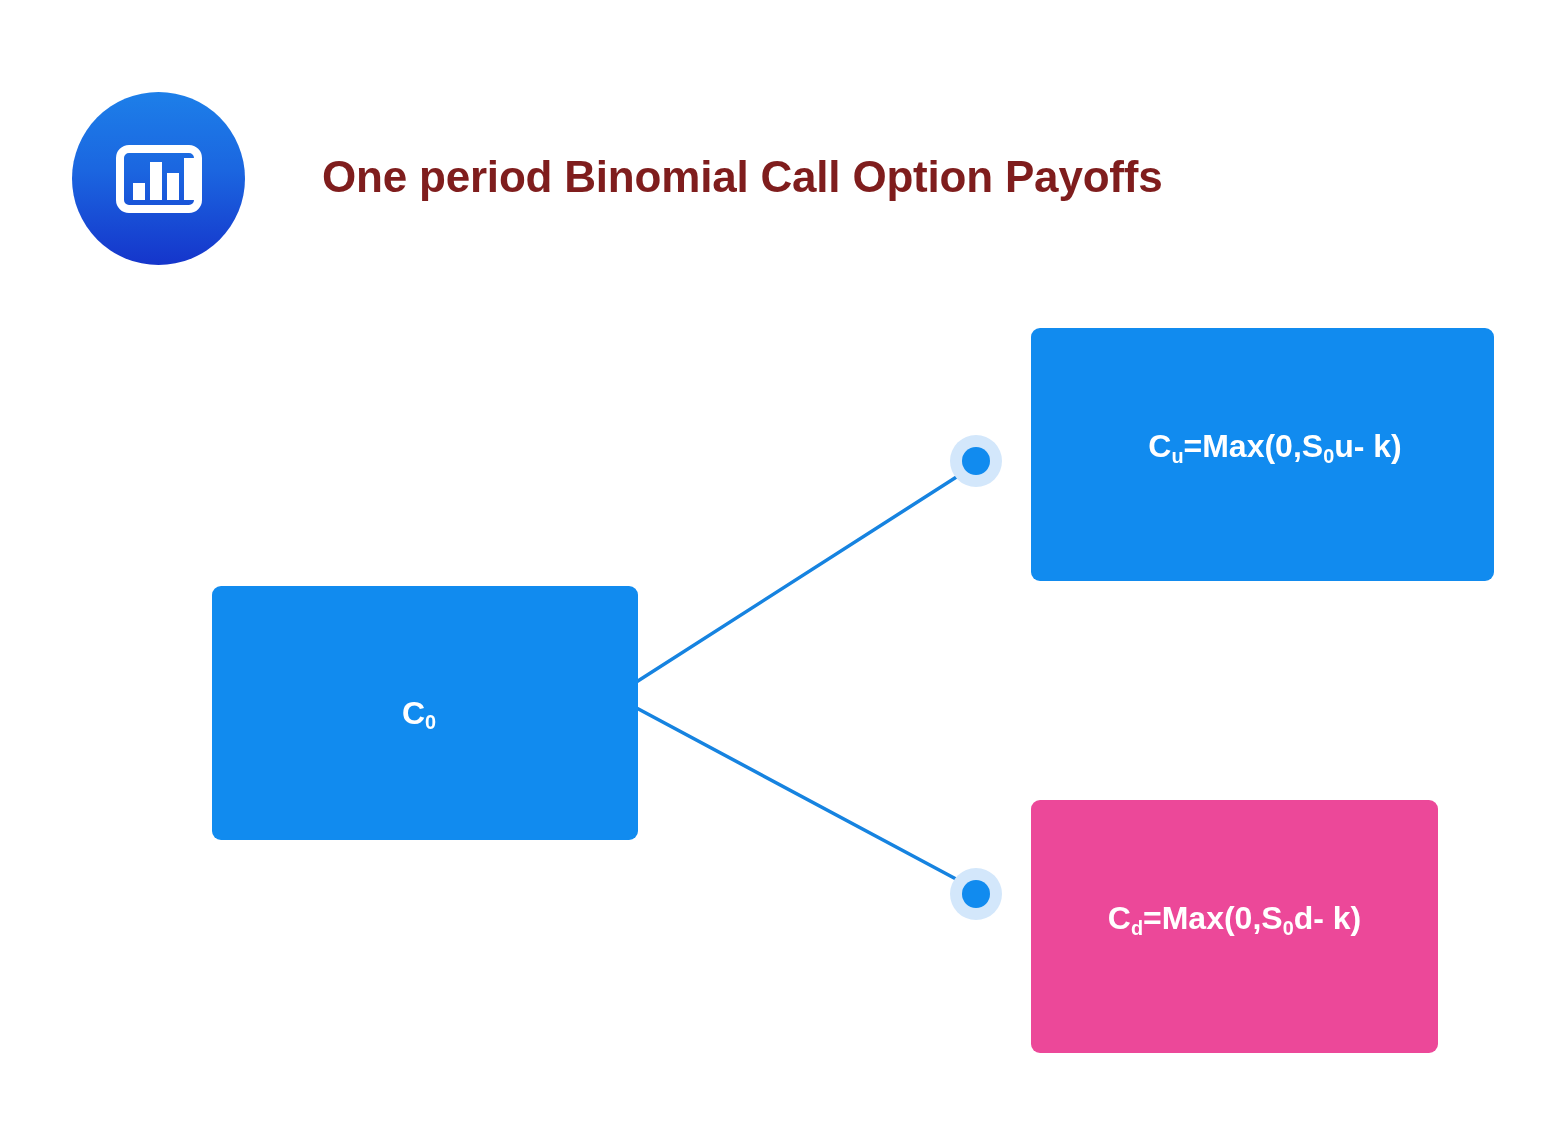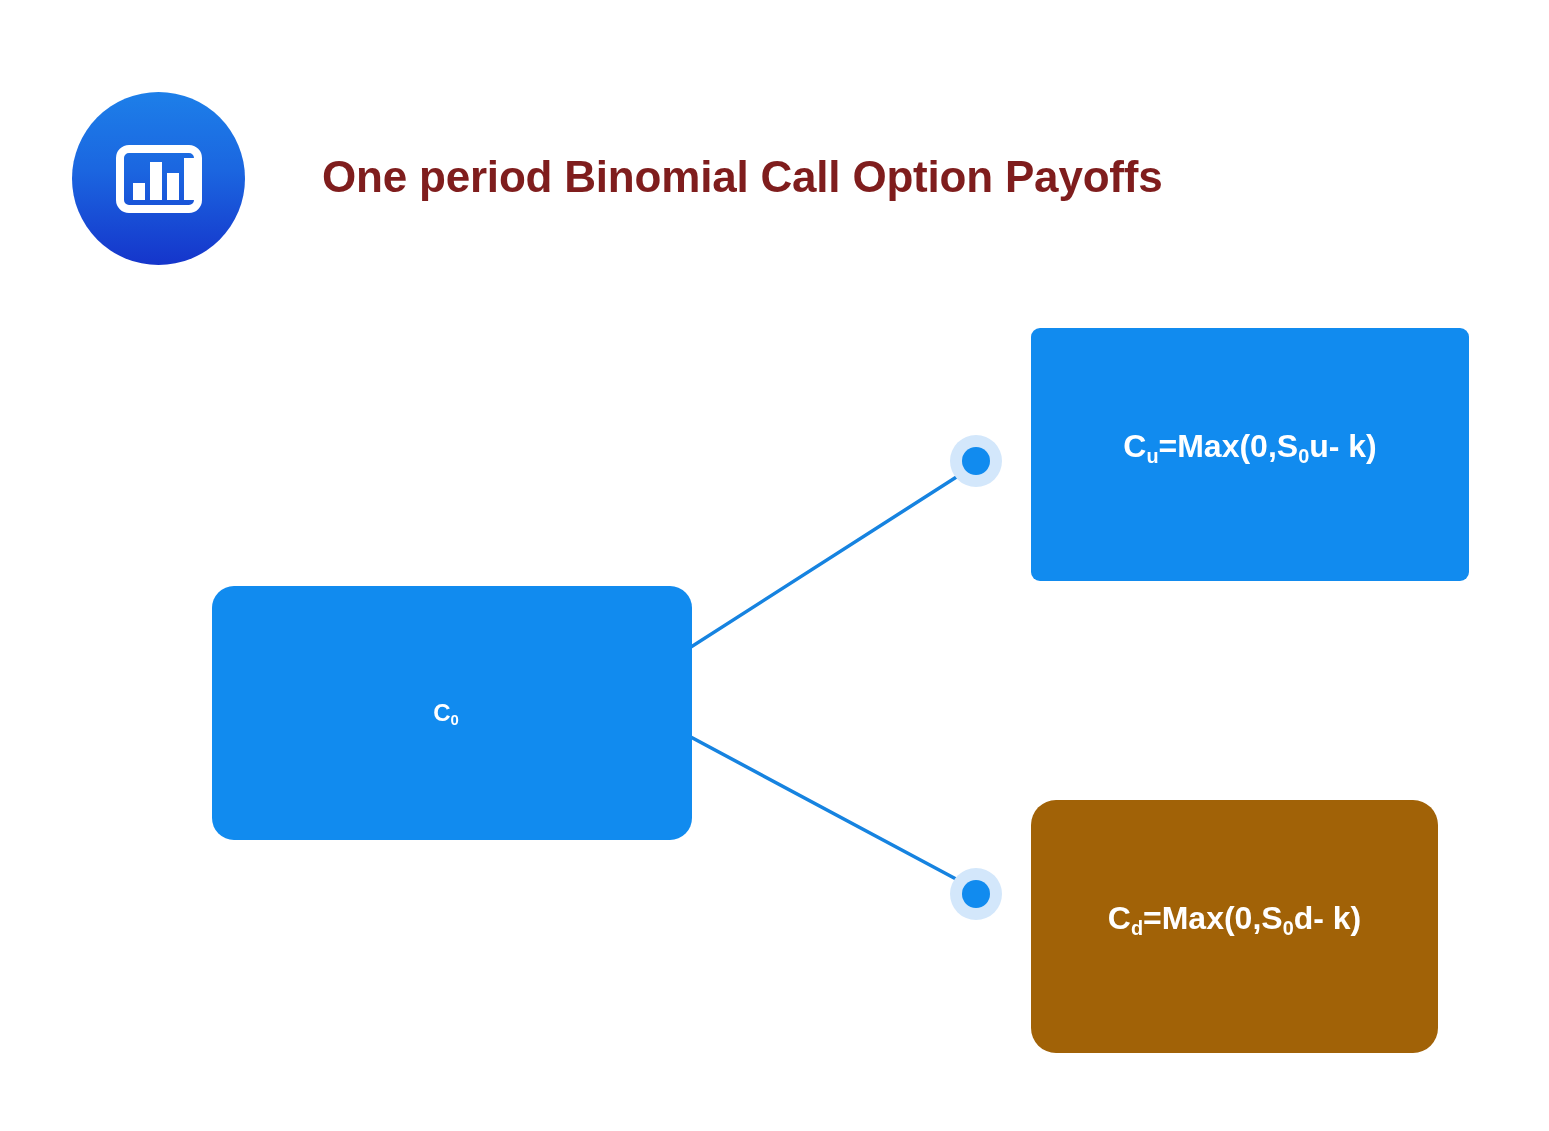--- a/index.html
+++ b/index.html
@@ -57,33 +57,33 @@
     display: flex;
     align-items: center;
     justify-content: center;
     color: #ffffff;
     font-weight: bold;
     white-space: nowrap;
   }
   .node-root {
     left: 212px;
     top: 586px;
-    width: 480px;
+    width: 426px;
     height: 254px;
-    font-size: 24px;
-    border-radius: 22px;
+    font-size: 32px;
   }
   .node-root .formula { transform: translateX(-6px); }
 
   .node-up {
     left: 1031px;
     top: 328px;
     width: 438px;
     height: 253px;
     font-size: 32px;
+    padding-left: 25px;
   }
   .node-down {
     left: 1031px;
     top: 800px;
     width: 407px;
     height: 253px;
     font-size: 32px;
   }
   .node-up .formula,
   .node-down .formula { transform: translateY(-8px); }
@@ -140,18 +140,18 @@
 <div class="page-title" style="color: #7f1d1d;">One period Binomial Call Option Payoffs</div>
 
 <div class="node-box node-root" style="background: rgb(17, 139, 239);">
   <span class="formula">C<sub>0</sub></span>
 </div>
 
 <div class="node-box node-up" style="background: rgb(17, 139, 239);">
   <span class="formula">C<sub>u</sub>=Max(0,S<sub>0</sub>u- k)</span>
 </div>
 
-<div class="node-box node-down" style="background: #a16207; border-radius: 25px;">
+<div class="node-box node-down" style="background: #ec4899;">
   <span class="formula">C<sub>d</sub>=Max(0,S<sub>0</sub>d- k)</span>
 </div>
 
 <div class="dot dot-up" style="background: rgb(211, 231, 251);"></div>
 <div class="dot dot-down" style="background: rgb(211, 231, 251);"></div>
 
 </body></html>

